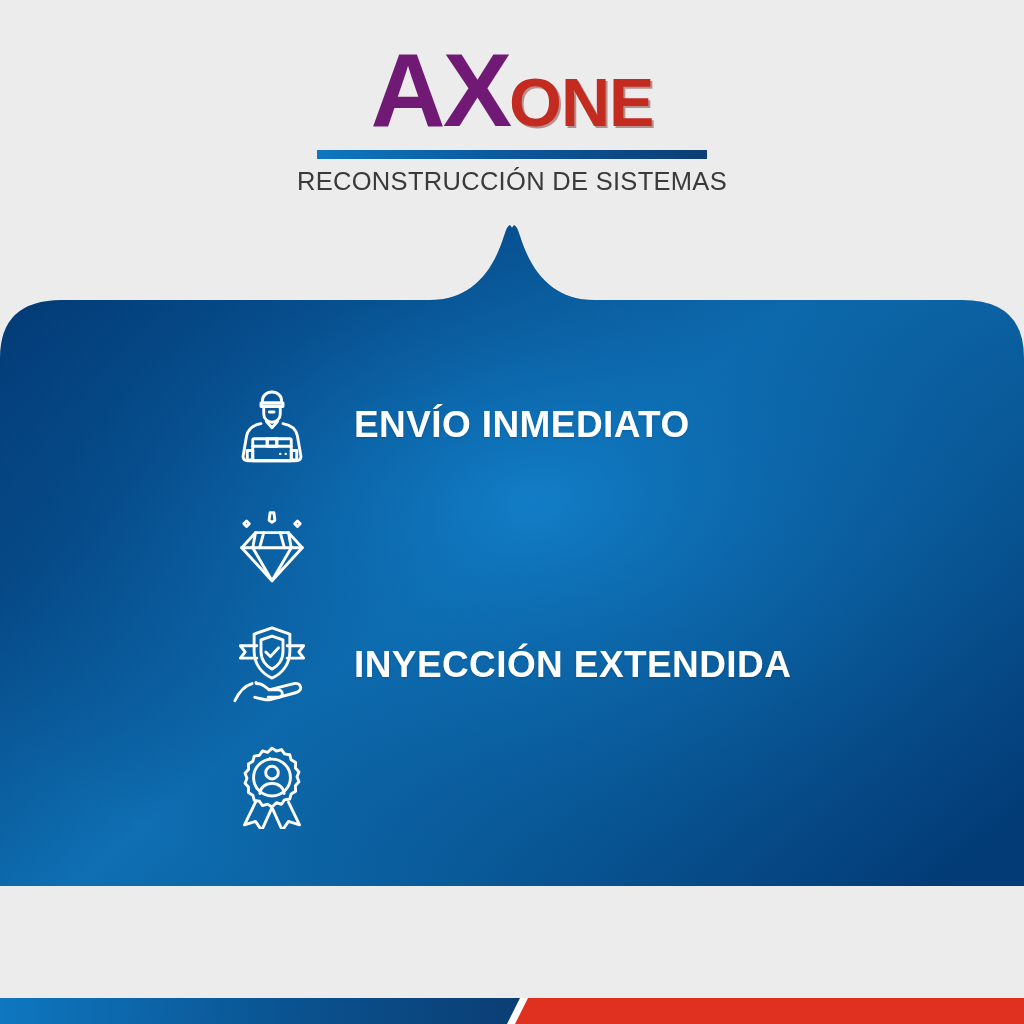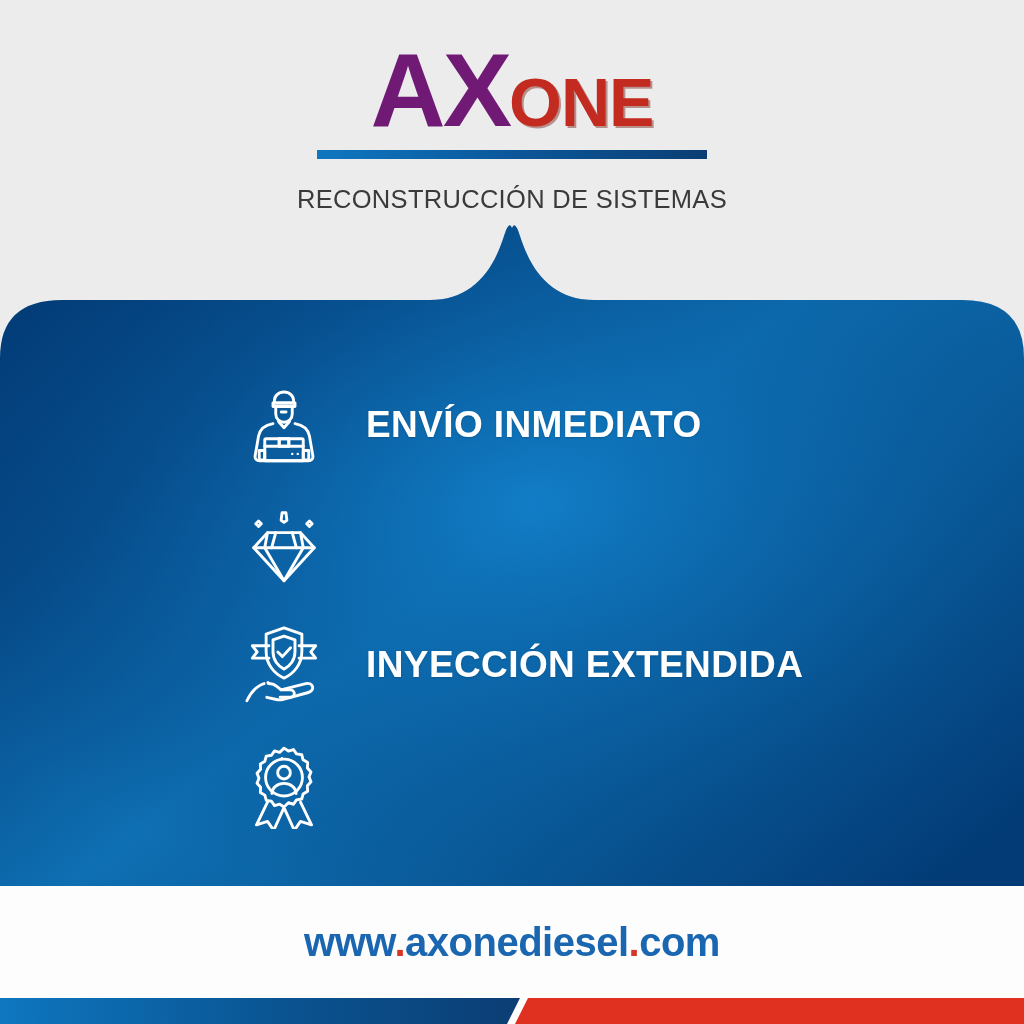--- a/index.html
+++ b/index.html
@@ -40,38 +40,38 @@
     font-size:68px;
     letter-spacing:-1px;
     text-shadow:2px 2px 0 rgba(120,30,22,.45);
   }
   .logo-rule {
     width:390px; height:9px;
     margin-top:8px;
     background:linear-gradient(90deg,#0E77C0 0%,#0C5A9E 45%,#0B3E74 100%);
   }
   .logo-tagline {
-    margin-top:24px;
+    margin-top:6px;
     color:#3a3a3a;
     font-size:25.5px;
     font-weight:400;
     letter-spacing:.3px;
     line-height:1.28;
     text-align:center;
   }
 
   
   .panel-wrap {
     position:absolute; left:0; top:222px; width:1024px; height:664px;
   }
   .panel-svg { position:absolute; left:0; top:0; width:1024px; height:664px; }
 
   
   .features {
-    position:absolute; left:16px; top:365px; width:988px;
+    position:absolute; left:4px; top:365px; width:988px;
   }
   .feature-row {
     display:flex; align-items:center;
     height:120px;
     padding-left:222px;
   }
   .feature-icon {
     width:92px; height:92px;
     flex:0 0 92px;
     display:flex; align-items:center; justify-content:center;
@@ -243,25 +243,20 @@
           <circle cx="32" cy="23" r="4.6"></circle>
           <path d="M23.2 38.2c0-4.2 3.9-7.4 8.8-7.4s8.8 3.2 8.8 7.4"></path>
 
           <circle cx="30.5" cy="12.6" r=".9" fill="#ffffff" stroke="none"></circle>
         </svg>
       </span>
     </div>
 
   </div>
 
-  <div class="web-band">
-    <div class="web-url">
-      <span>www</span><span class="dot">.</span><span>axonediesel</span><span class="dot">.</span><span>com</span>
-    </div>
-  </div>
 
   <div class="bottom-bar">
     <svg class="bb-svg" viewBox="0 0 1024 26" preserveAspectRatio="none">
       <defs>
         <linearGradient id="bbGrad" x1="0" y1="0" x2="1" y2="0">
           <stop offset="0%" stop-color="#0E77C0"></stop>
           <stop offset="55%" stop-color="#0A5391"></stop>
           <stop offset="100%" stop-color="#0B3E74"></stop>
         </linearGradient>
       </defs>

